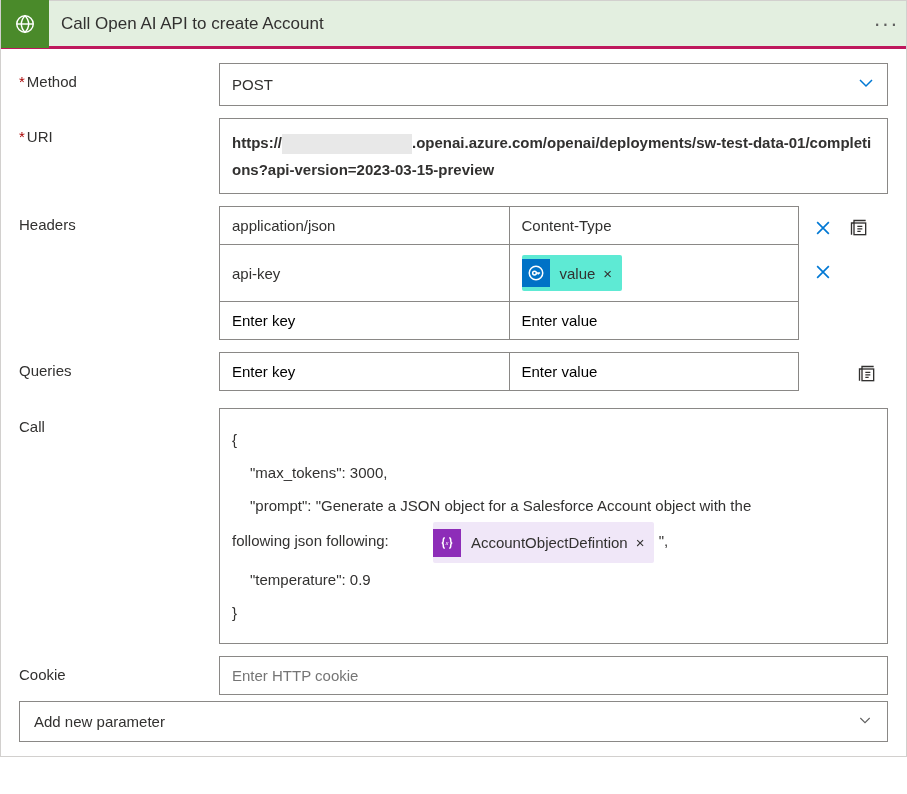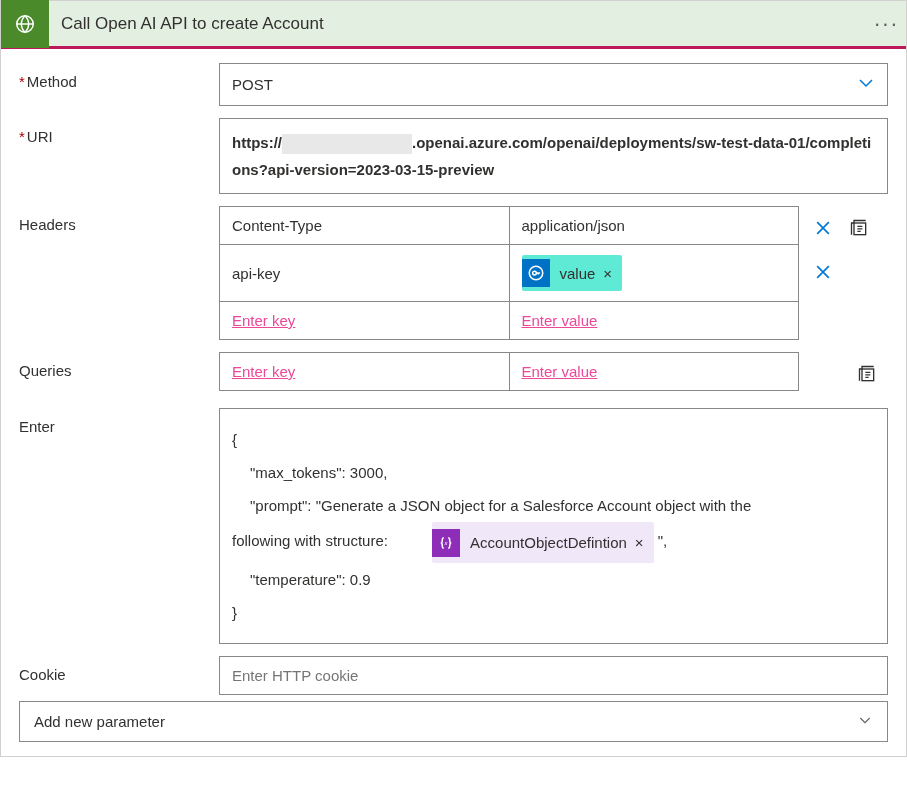--- a/index.html
+++ b/index.html
@@ -92,21 +92,21 @@
   .kv-row + .kv-row { border-top:1px solid #8a8886; }
   .kv-cell {
     flex:1;
     padding: 10px 12px;
     font-size:15px;
     border-right:1px solid #8a8886;
     display:flex;
     align-items:center;
   }
   .kv-cell:last-child { border-right:none; }
-  .placeholder { color:#ec4899;text-decoration:underline; }
+  .placeholder { color:#000000; }
   .row-icon { width:24px; height:24px; display:flex; align-items:center; justify-content:center; cursor:pointer; }
   .x-blue svg { width:20px; height:20px; }
   .x-blue { color:#0078D4; }
   .dyn-icon svg { width:20px; height:20px; }
   .dyn-icon { color:#323130; }
   .token {
     display:inline-flex;
     align-items:center;
     background:#5eead4;
     padding: 4px 10px 4px 0;
@@ -201,24 +201,24 @@
       </div>
     </div>
 
     <div class="row">
       <div class="label-col">Headers</div>
       <div class="field-col">
         <div class="headers-wrap">
           <div class="kv-table">
             <div class="kv-row">
               <div class="kv-cell">
+                  <span>application/json</span>
+                </div>
+              <div class="kv-cell">
                   <span>Content-Type</span>
-                </div>
-              <div class="kv-cell">
-                  <span>application/json</span>
                 </div>
             </div>
             <div class="kv-row">
               <div class="kv-cell">
                   <span>api-key</span>
                 </div>
               <div class="kv-cell">
                 <span class="token">
                   <span class="token-badge">
                     <svg viewBox="0 0 24 24" fill="none" stroke="currentColor" stroke-width="2">
@@ -292,28 +292,28 @@
                   <path d="M10 10h6M10 13h6M10 16h4"></path>
                 </svg>
               </span>
             </div>
           </div>
         </div>
       </div>
     </div>
 
     <div class="row">
-      <div class="label-col">Enter</div>
+      <div class="label-col">Call</div>
       <div class="field-col">
         <div class="body-editor">
           <span>{</span>
           <span class="ind1">"max_tokens": 3000,</span>
           <span class="ind1">"prompt": "Generate a JSON object for a Salesforce Account object with the</span>
           <span style="display:block;">
-            <span>following with structure: </span>
+            <span>following json following: </span>
             <span class="token-purple">
               <span class="token-badge">
                 <svg viewBox="0 0 24 24" fill="none" stroke="currentColor" stroke-width="2">
                   <path d="M9 5c-2 0-2 2-2 4s-1 3-2 3c1 0 2 1 2 3s0 4 2 4"></path>
                   <path d="M15 5c2 0 2 2 2 4s1 3 2 3c-1 0-2 1-2 3s0 4-2 4"></path>
                   <text x="12" y="15" text-anchor="middle" font-size="8" fill="currentColor" stroke="none" font-style="italic">x</text>
                 </svg>
               </span>
               <span>AccountObjectDefintion</span>
               <span class="token-x">×</span>

